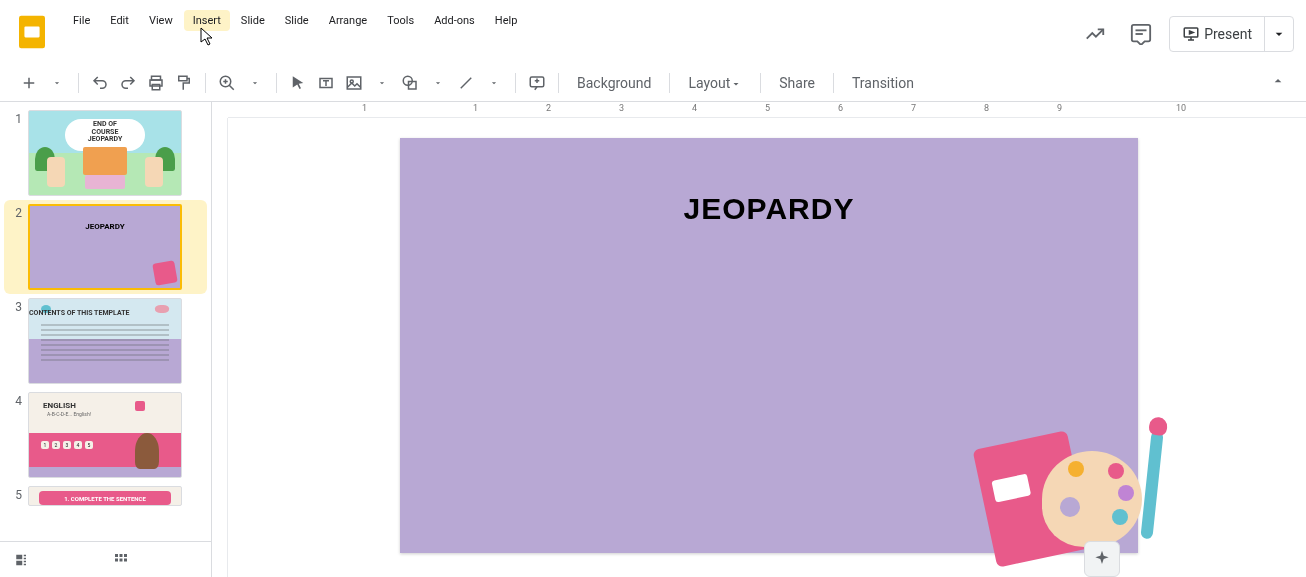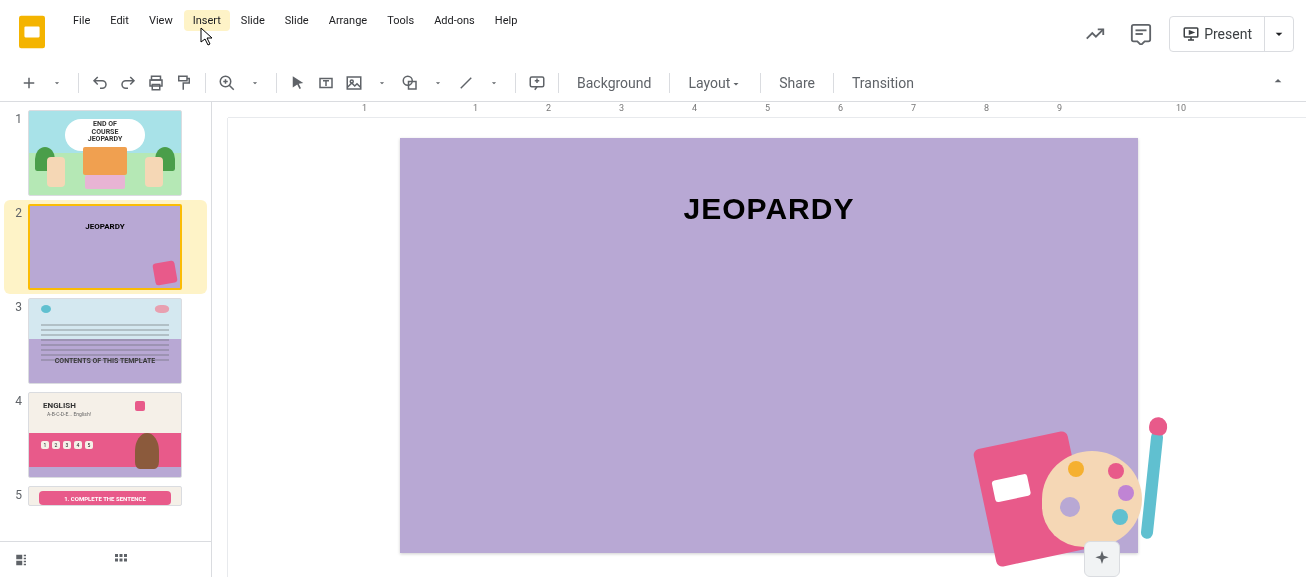--- a/index.html
+++ b/index.html
@@ -207,21 +207,21 @@
 .t1 .tree.r { right: 6px; }
 .t1 .board { position: absolute; bottom: 6px; left: 50%; transform: translateX(-50%); width: 40px; height: 14px; background: #e8b4d4; border-radius: 2px; }
 
 
 .t2 { background: #b8a8d4; }
 .t2 .t2txt { position: absolute; top: 16px; left: 0; right: 0; text-align: center; font-size: 8px; font-weight: bold; color: #000; }
 .t2 .deco { position: absolute; bottom: 4px; right: 4px; width: 22px; height: 22px; background: #e85a8a; border-radius: 3px; transform: rotate(-10deg); }
 
 
 .t3 { background: linear-gradient(#d4e8f0 48%, #b8a8d4 48%); }
-.t3 .t3title { position: absolute; top: 10px; left: 0; right: 0; text-align: center; font-size: 7px; font-weight: bold; color: #333; margin-top: 48px; }
+.t3 .t3title { position: absolute; top: 10px; left: 0; right: 0; text-align: left; font-size: 7px; font-weight: bold; color: #333; }
 .t3 .lines { position: absolute; top: 22px; left: 12px; right: 12px; bottom: 8px; }
 .t3 .lines div { height: 2px; background: #5f6368; margin: 3px 0; opacity: 0.3; }
 .t3 .cloud3 { position: absolute; top: 6px; left: 12px; width: 10px; height: 8px; background: #60c0d0; border-radius: 50%; }
 .t3 .cloud3b { position: absolute; top: 6px; right: 12px; width: 14px; height: 8px; background: #e8a0b0; border-radius: 40%; }
 
 
 .t4 { background: linear-gradient(#f5f0e8 48%, #e85a8a 48% 88%, #b8a8d4 88%); }
 .t4 .t4title { position: absolute; top: 8px; left: 14px; font-size: 8px; font-weight: bold; color: #333; }
 .t4 .t4sub { position: absolute; top: 18px; left: 18px; font-size: 5px; color: #666; }
 .t4 .dots { position: absolute; top: 48px; left: 12px; display: flex; gap: 3px; }

